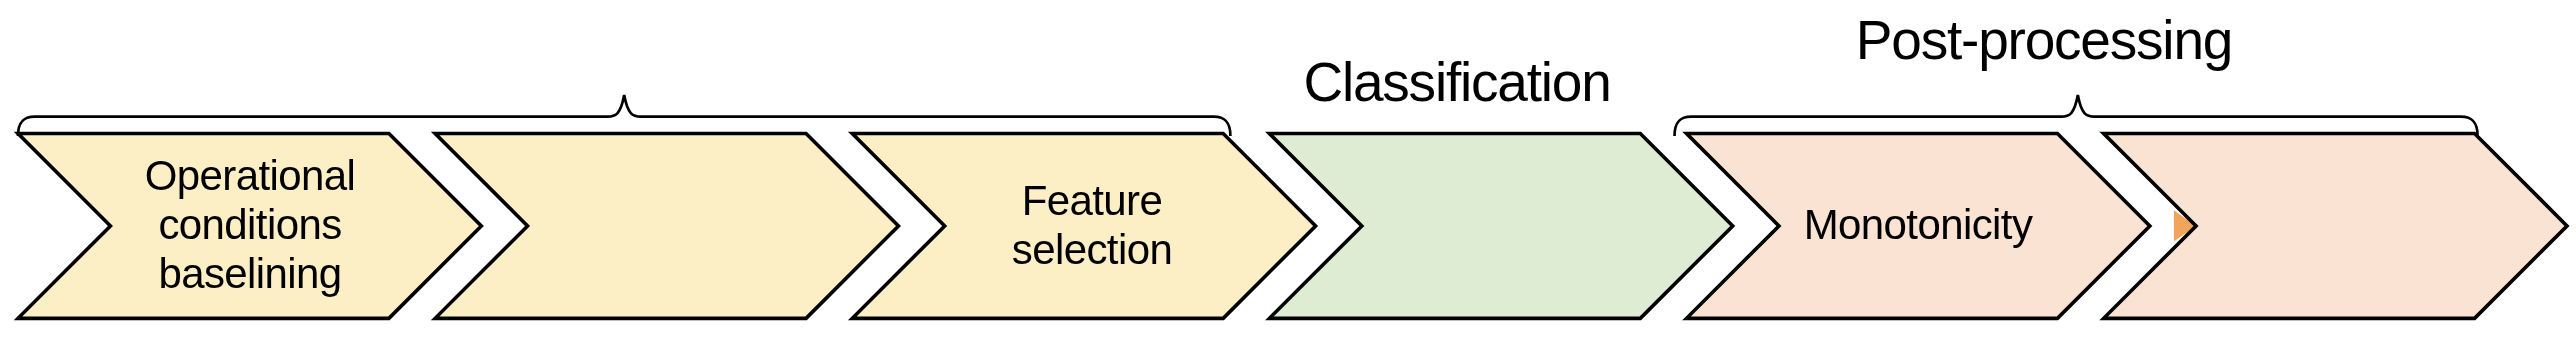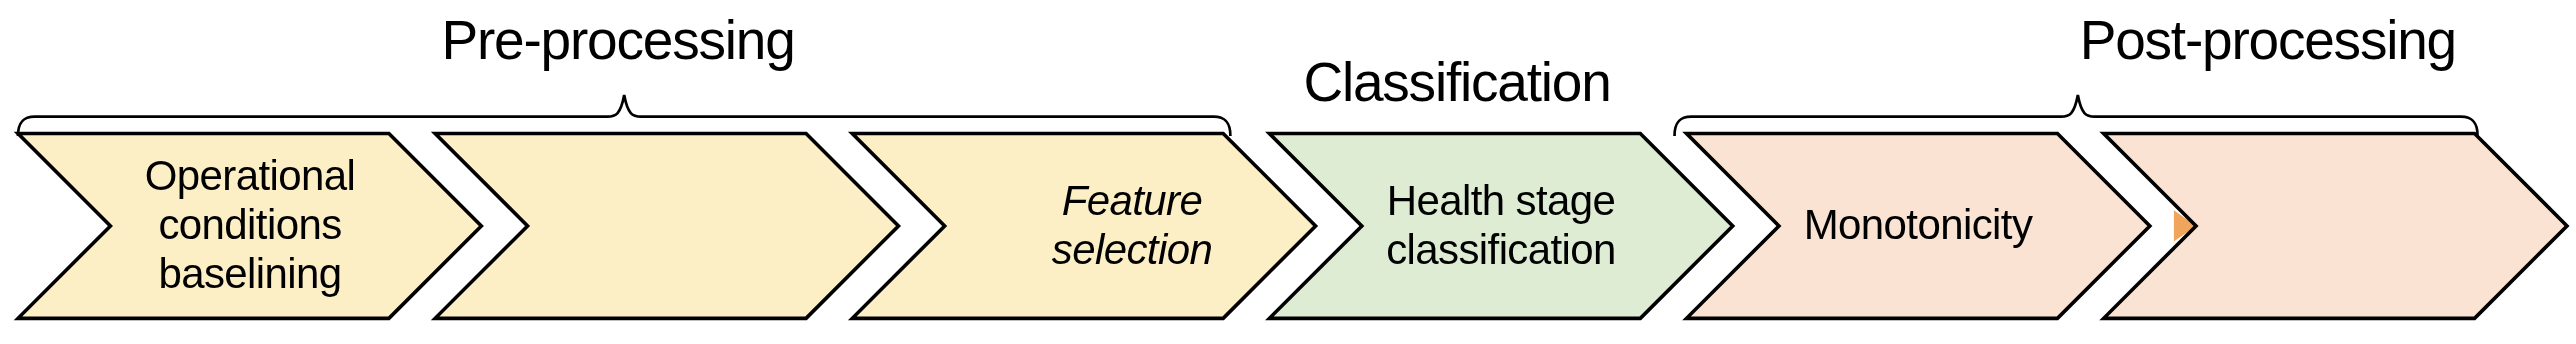--- a/index.html
+++ b/index.html
@@ -71,34 +71,31 @@
              C 1026,194 1034,190 1040,158
              C 1046,190 1054,194 1068,194 L 2022,194
              C 2042,194 2050,204 2050,226"></path>
 
     <path fill="none" stroke="#000000" stroke-width="4.5" d="M 2790,226 C 2790,204 2798,194 2818,194 L 3434,194
              C 3448,194 3456,190 3462,158
              C 3468,190 3476,194 3490,194 L 4100,194
              C 4120,194 4128,204 4128,226"></path>
   </svg>
 
-  <div class="group-title" style="left:258px; top:8.4px;">Pre-processing</div>
 
   <div class="group-title" style="left:1097px; top:50px;">Classification</div>
 
-  <div class="group-title" style="left:1736px; top:8.4px;text-align:right;">Post-processing</div>
+  <div class="group-title" style="left:1684px; top:8.4px;">Post-processing</div>
 
   <div class="stage-label" style="left:58px;">Operational
 conditions
 baselining</div>
 
 
-  <div class="stage-label" style="left:940px;font-style:italic;">Feature
+  <div class="stage-label" style="left:900px;">Feature
 selection</div>
 
-  <div class="stage-label" style="left:1309px;">Health stage
-classification</div>
 
   <div class="stage-label" style="left:1726px;">Monotonicity</div>
 
 
 </div>
 
 
 </body></html>

